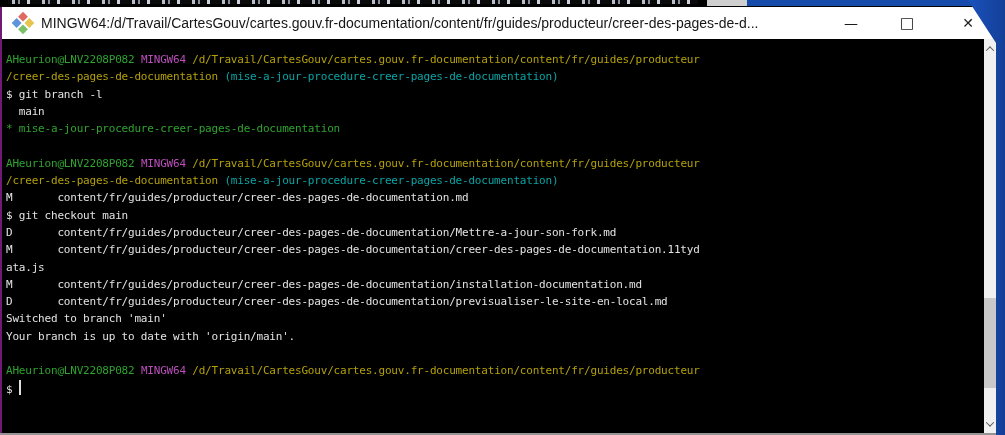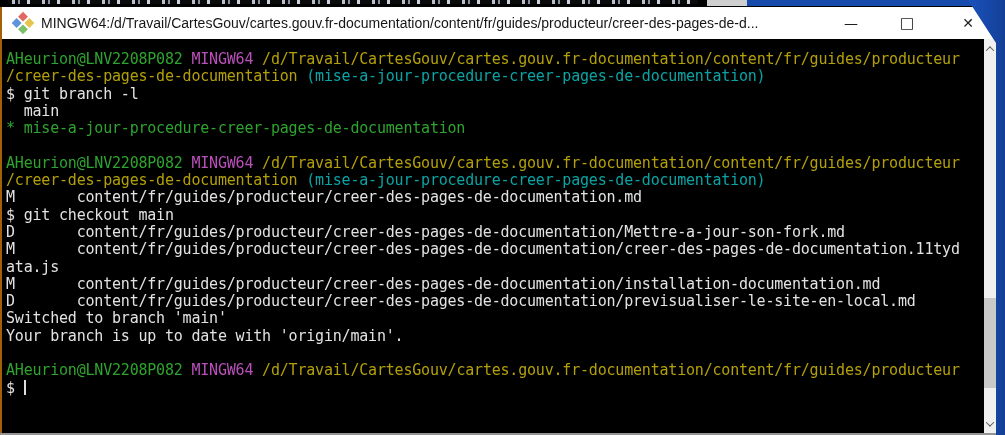--- a/index.html
+++ b/index.html
@@ -1,17 +1,17 @@
 <!DOCTYPE html>
 <html style="--titlebar_bg: #ffffff; --terminal_bg: #000000; --fg: #e2e2e2; --green: #2fa32f; --magenta: #b94fb9; --yellow: #b3a009; --cyan: #0aa4a4; --scroll_track: #f0f0f0; --scroll_thumb: #c9c9c9; --blue_window_edge: #164aab;"><head>
 <meta charset="utf-8">
 <style>
   * { margin:0; padding:0; box-sizing:border-box; }
   html,body { width:1005px; height:435px; overflow:hidden; background:#000; }
-  .screen { position:relative; width:1005px; height:435px; background:#a16207; font-family:"Liberation Sans", sans-serif; }
+  .screen { position:relative; width:1005px; height:435px; background:#701a75; font-family:"Liberation Sans", sans-serif; }
 
   
   .top-sliver { position:absolute; left:0; top:0; width:1005px; height:7px; background:#000; overflow:hidden; }
   .clipped-glyphs { position:absolute; left:8px; top:0; width:690px; height:4px;
     background:repeating-linear-gradient(90deg,#0a0a0a 0 4px,#b9c0cc 4px 7px,#0a0a0a 7px 10px,#8b93a2 10px 12px,#0a0a0a 12px 19px,#cdd3dd 19px 22px,#0a0a0a 22px 30px); }
   .gray-edge-seg { position:absolute; left:707px; top:0; width:40px; height:6px; background:#cfcfcf; }
   .blue-top-seg { position:absolute; left:747px; top:0; width:258px; height:6px; background:linear-gradient(180deg,#1c55c0,#10folder 100%); background:#164aab; }
 
   
   .titlebar { position:absolute; left:2px; top:7px; width:1003px; height:32px; background:var(--titlebar_bg); display:flex; align-items:center; }
@@ -22,21 +22,21 @@
   .app-icon .d-blue   { background:#5f93dc; }
   .app-icon .d-green  { background:#7cc069; }
   .win-title { position:absolute; left:39px; top:0; height:32px; line-height:32px; font-size:14px; color:#161616; white-space:nowrap; }
   .win-btn { position:absolute; top:0; width:44px; height:32px; text-align:center; line-height:32px; font-size:14px; color:#1c1c1c; cursor:default; font-family:"DejaVu Sans", sans-serif; }
   .btn-min { left:827px; }
   .btn-max { left:883px; font-size:15px; }
   .btn-close { left:944px; font-size:14px; }
 
   
   .terminal { position:absolute; left:2px; top:39px; width:982px; height:394px; background:var(--terminal_bg);
-    padding:12px 17px 0 4px; overflow:hidden; font-family:"DejaVu Sans Mono","Liberation Mono",monospace; font-size:15px; }
+    padding:12px 17px 0 4px; overflow:hidden; font-family:"DejaVu Sans Mono","Liberation Mono",monospace; font-size:11px; }
   .term-line { height:17.3px; line-height:17.3px; white-space:pre; letter-spacing:-0.2px; }
   .c-fg      { color:var(--fg);margin-top:8px; }
   .c-green   { color:var(--green); }
   .c-magenta { color:var(--magenta); }
   .c-yellow  { color:var(--yellow); }
   .c-cyan    { color:var(--cyan); }
   .cursor { display:inline-block; width:2px; height:15px; background:#dedede; vertical-align:-2px; }
 
   
   .scrollbar { position:absolute; left:984px; top:39px; width:12px; height:394px; background:var(--scroll_track); }

